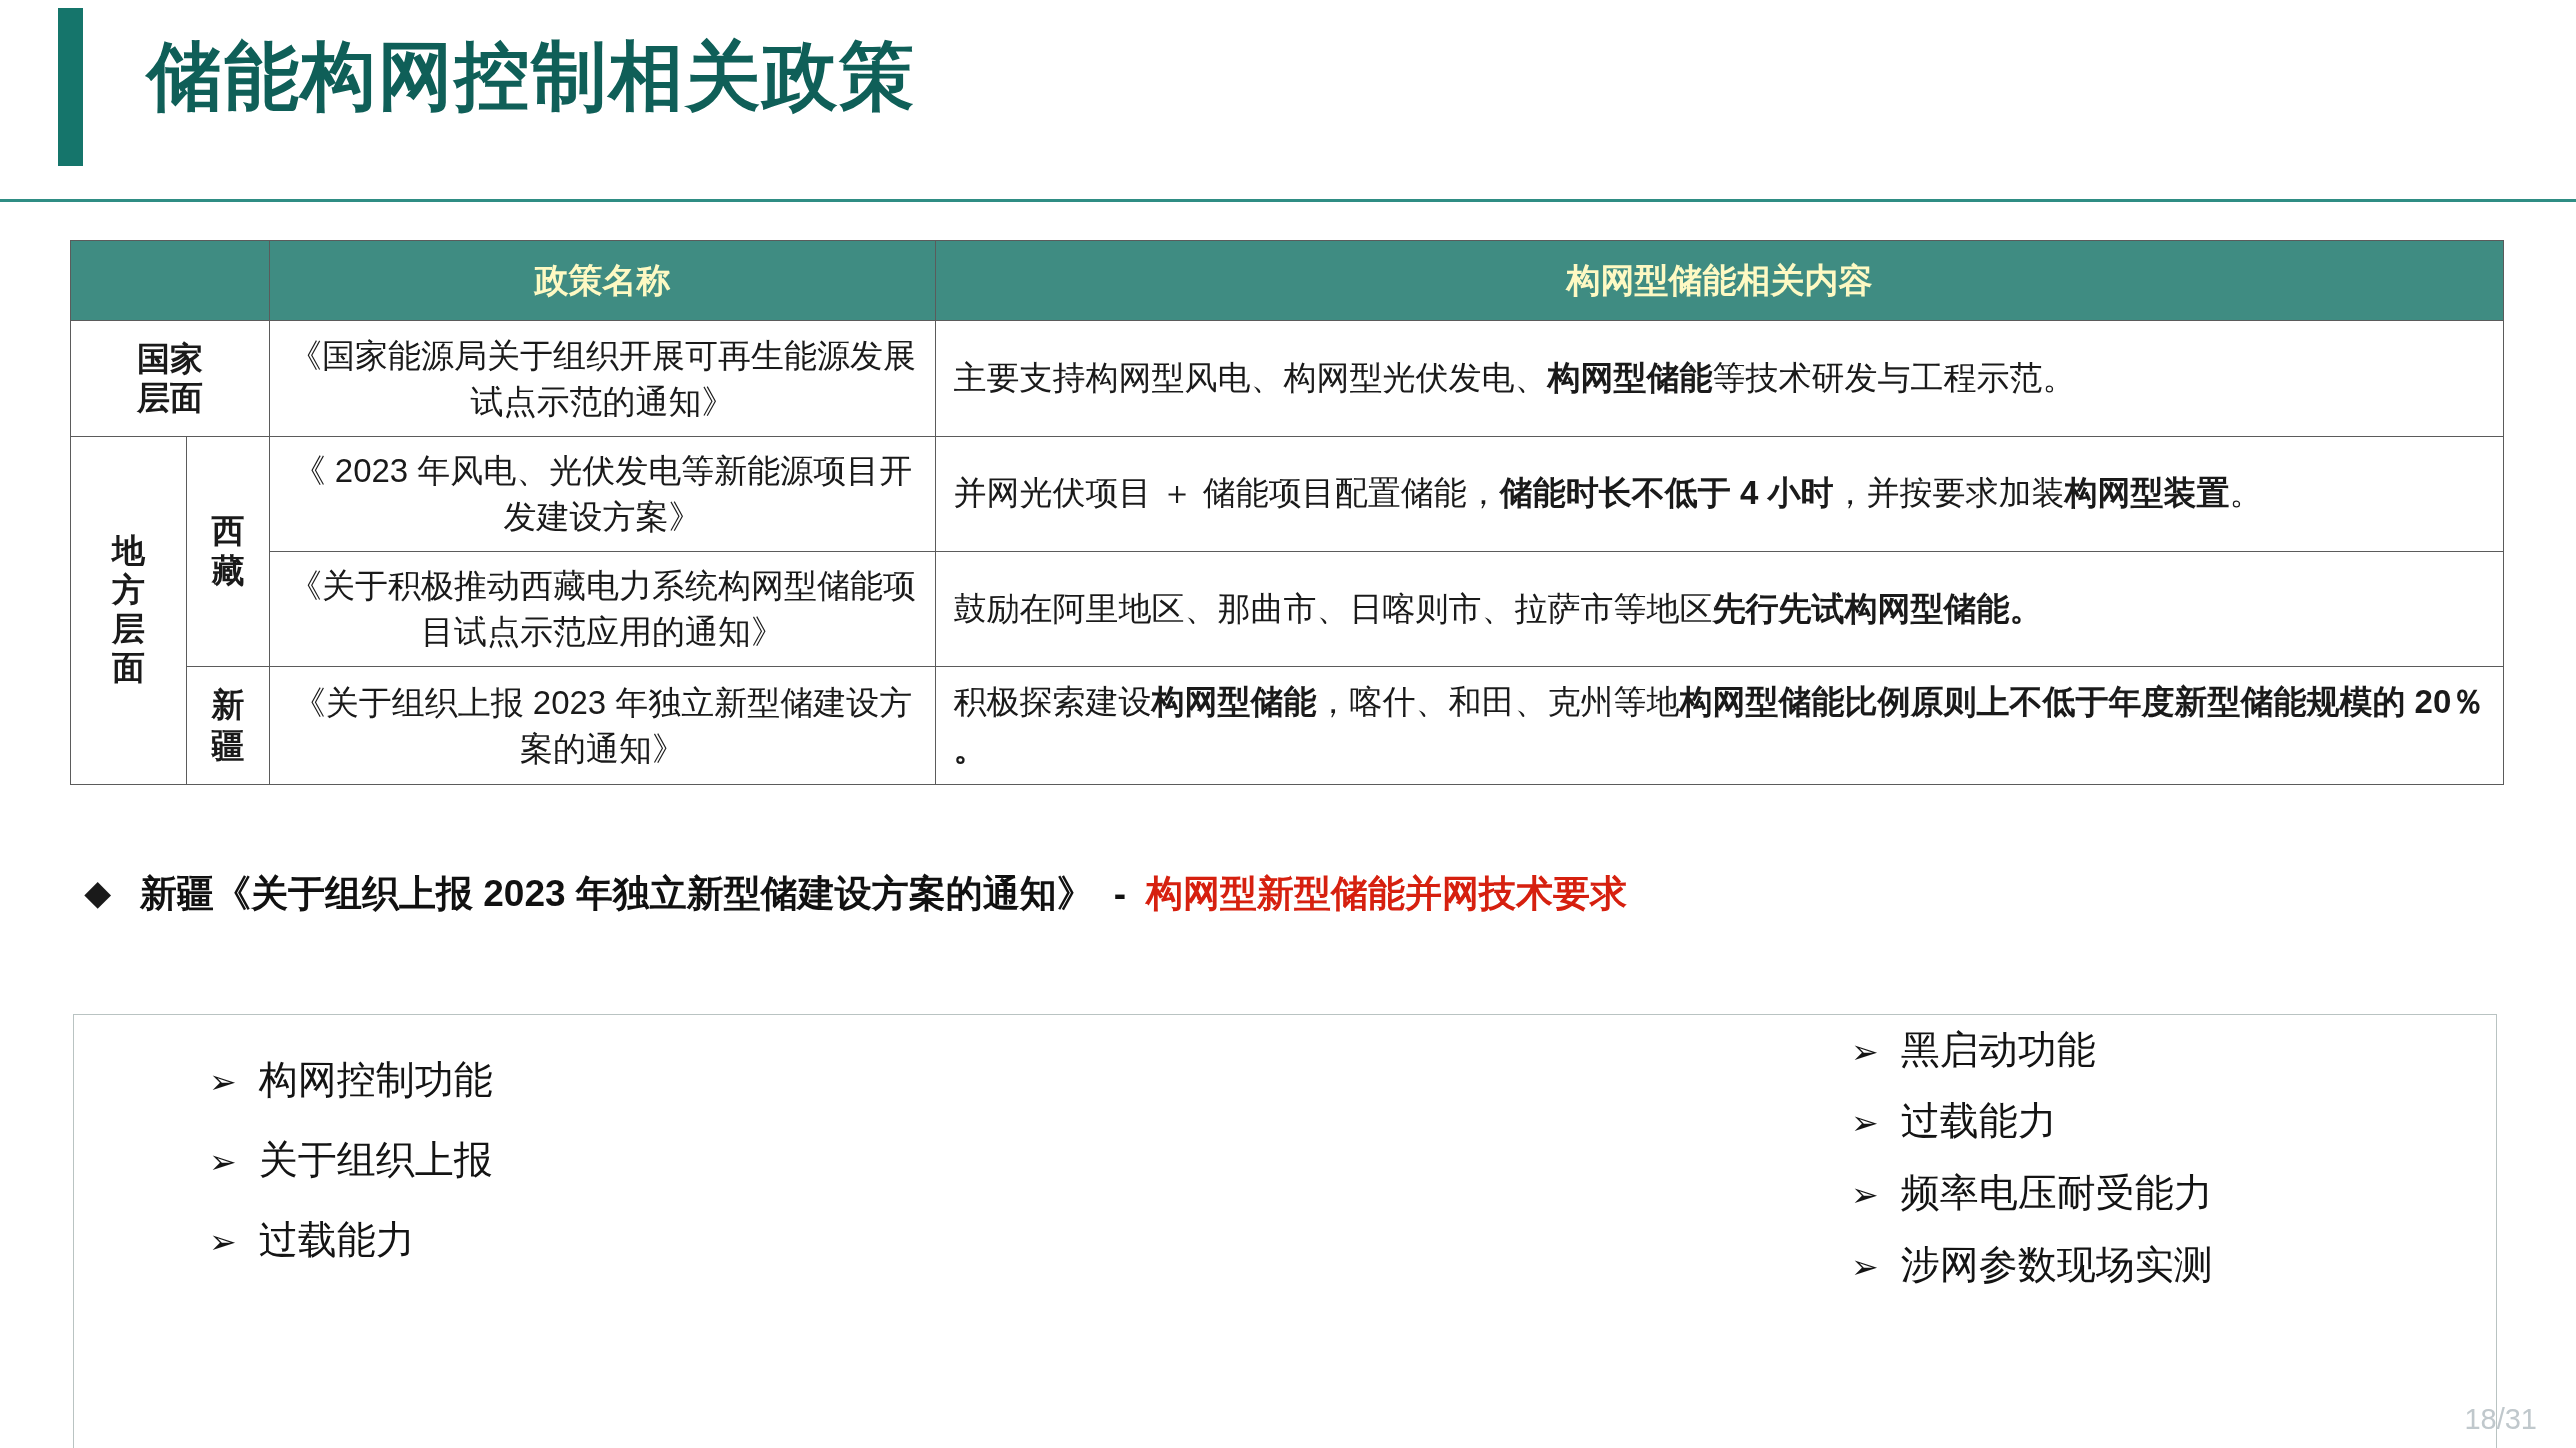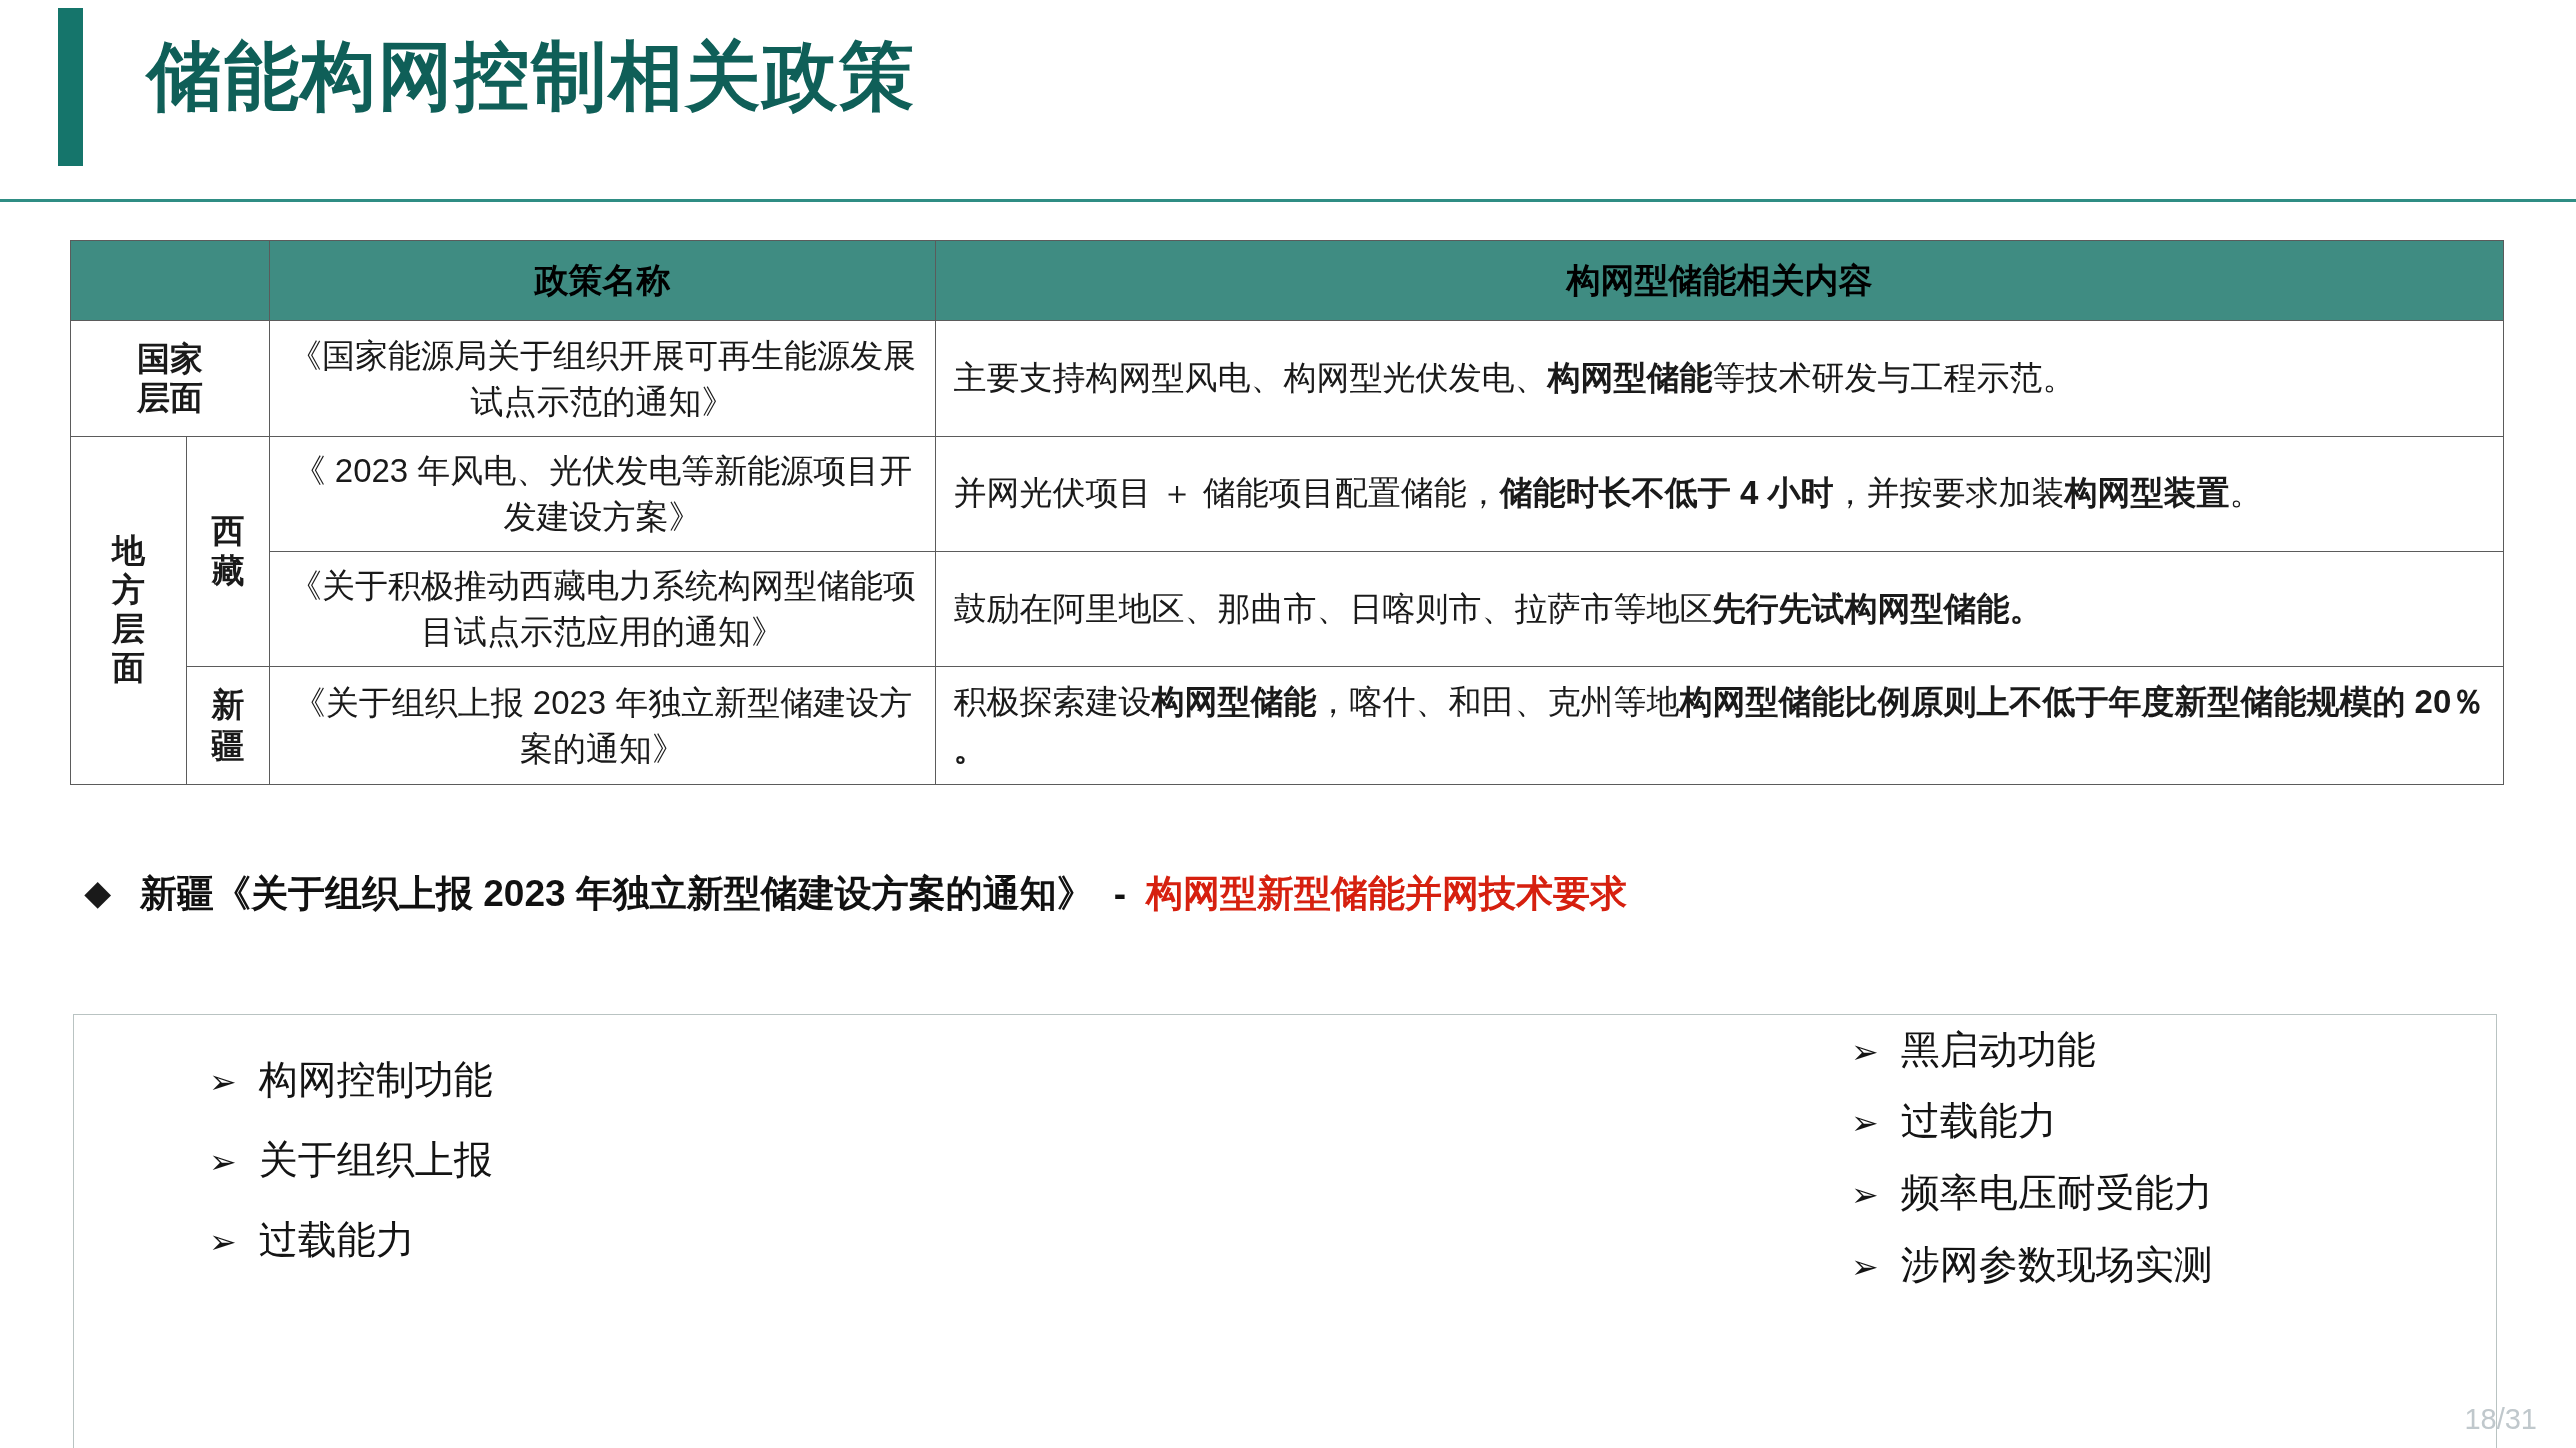--- a/index.html
+++ b/index.html
@@ -86,21 +86,21 @@
     table-layout: fixed;
     font-size: 32px;
   }
   .policy-table td, .policy-table th {
     border: 1.9px solid #5b5b5b;
     padding: 11.6px 17.4px;
     vertical-align: middle;
   }
   .policy-table thead th {
     background: #3f8c82;
-    color: #000000;
+    color: #fef9c3;
     font-size: 34px;
     font-weight: bold;
     text-align: center;
     height: 64px;
     padding: 7.7px 9.7px;
   }
   .col-level1 { width: 116px; }
   .col-level2 { width: 83px; }
   .col-name   { width: 666px; }
   .col-content{ width: auto; }

